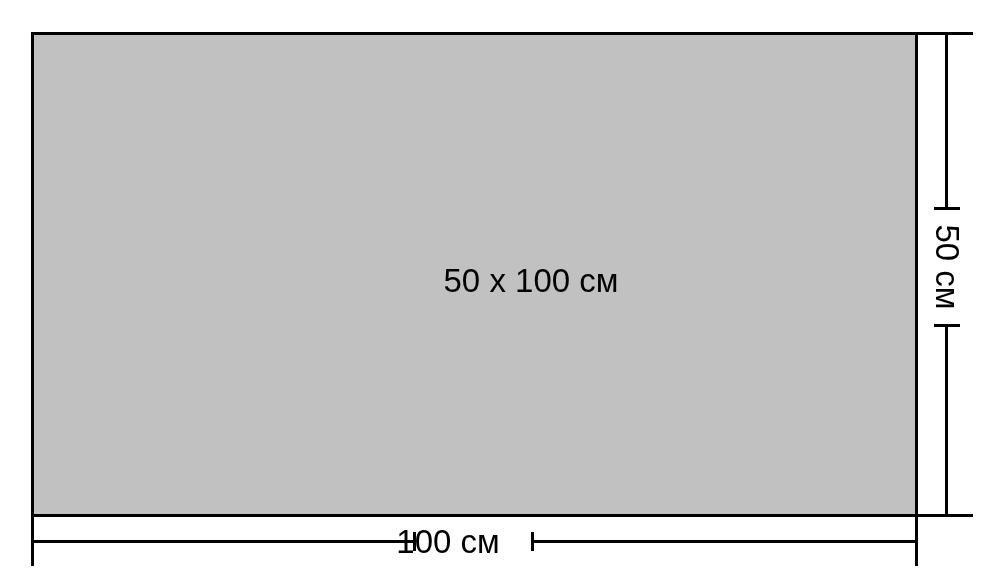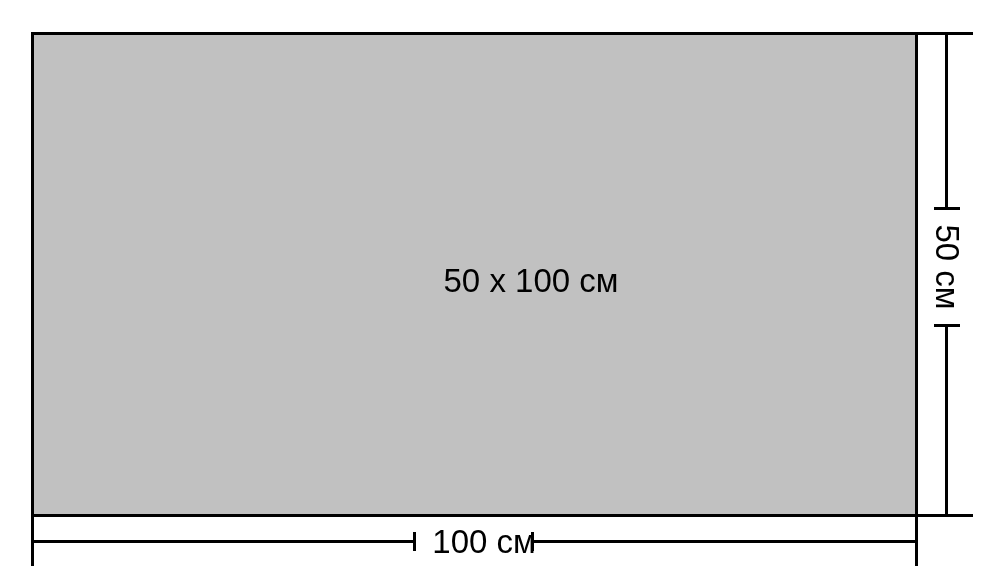--- a/index.html
+++ b/index.html
@@ -44,21 +44,21 @@
   .ext-right-v { left: 915px; top: 517px; height: 49px; }
   .ext-top-h    { left: 918px; top: 32px;  width: 55px; }
   .ext-bottom-h { left: 918px; top: 514px; width: 55px; }
   
   .dim-w-seg-left  { left: 31px;  top: 540px; width: 383px; }
   .dim-w-seg-right { left: 534px; top: 540px; width: 384px; }
   .dim-w-tick-left  { left: 413px; top: 532px; height: 19px; }
   .dim-w-tick-right { left: 531px; top: 532px; height: 19px; }
   .dim-w-label {
     position: absolute;
-    left: 484px; top: 542px;
+    left: 448px; top: 542px;
     transform: translate(-50%, -50%);
     font-size: 33px;
     color: var(--text);
     white-space: nowrap;
   }
   
   .dim-h-seg-top    { left: 945px; top: 32px;  height: 177px; }
   .dim-h-seg-bottom { left: 945px; top: 327px; height: 190px; }
   .dim-h-tick-top    { left: 934px; top: 207px; width: 26px; }
   .dim-h-tick-bottom { left: 934px; top: 324px; width: 26px; }

